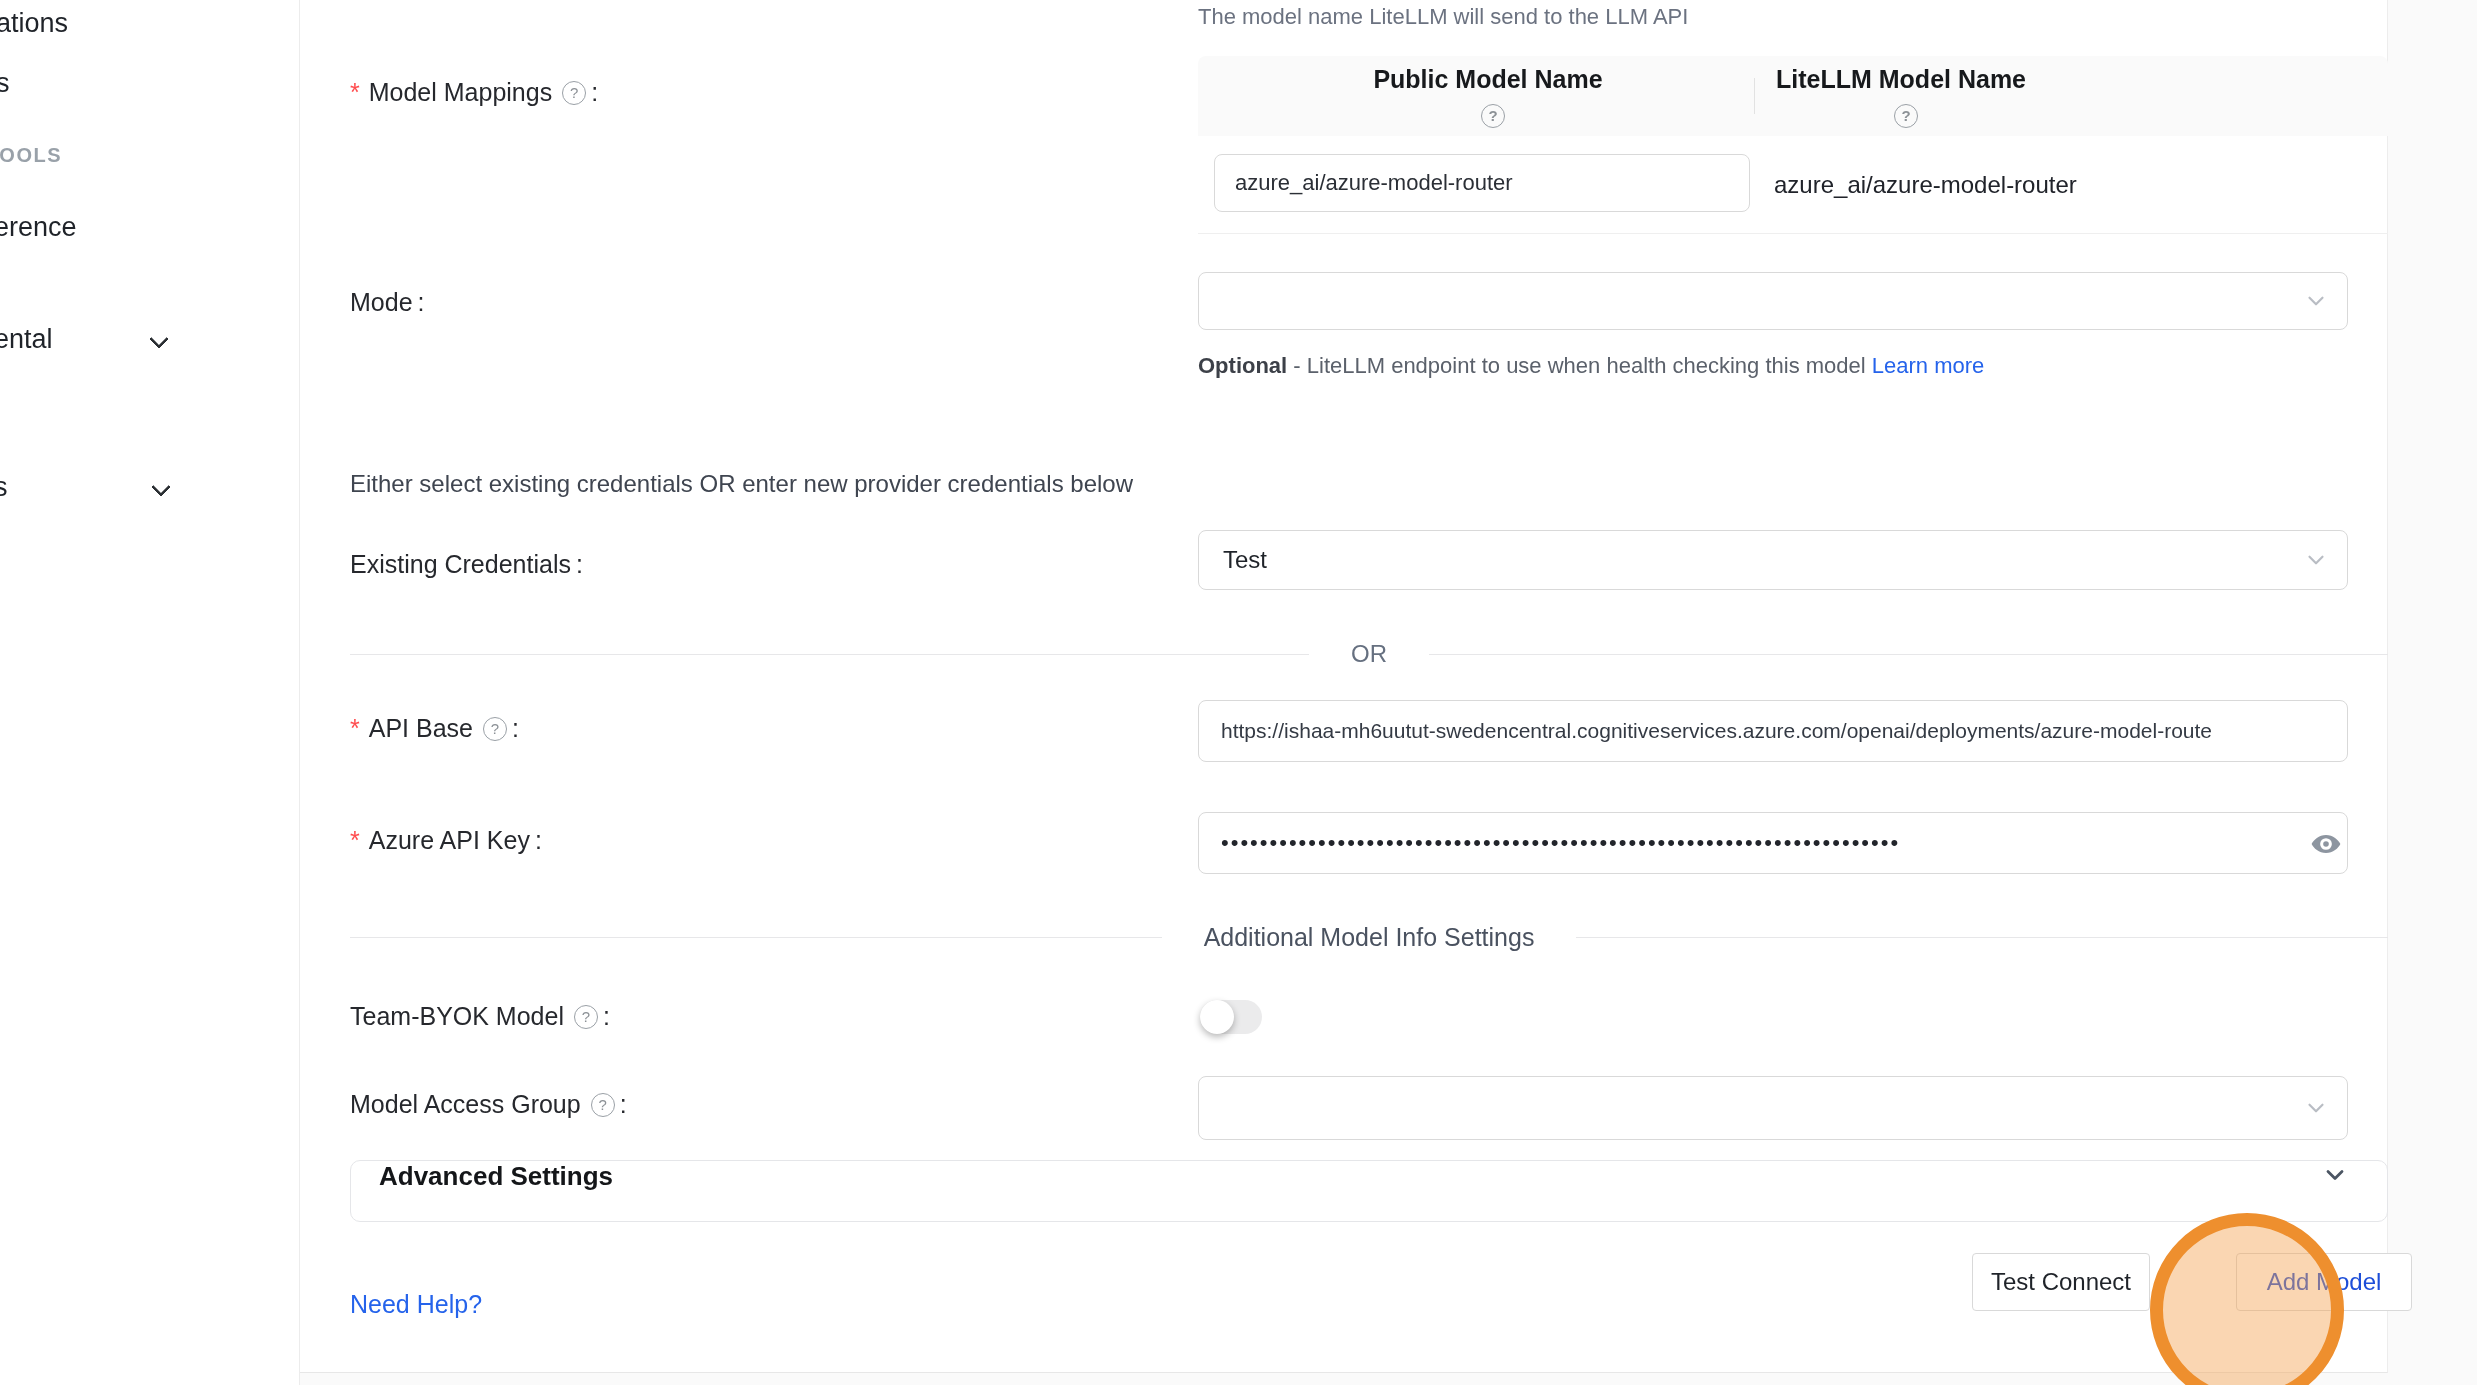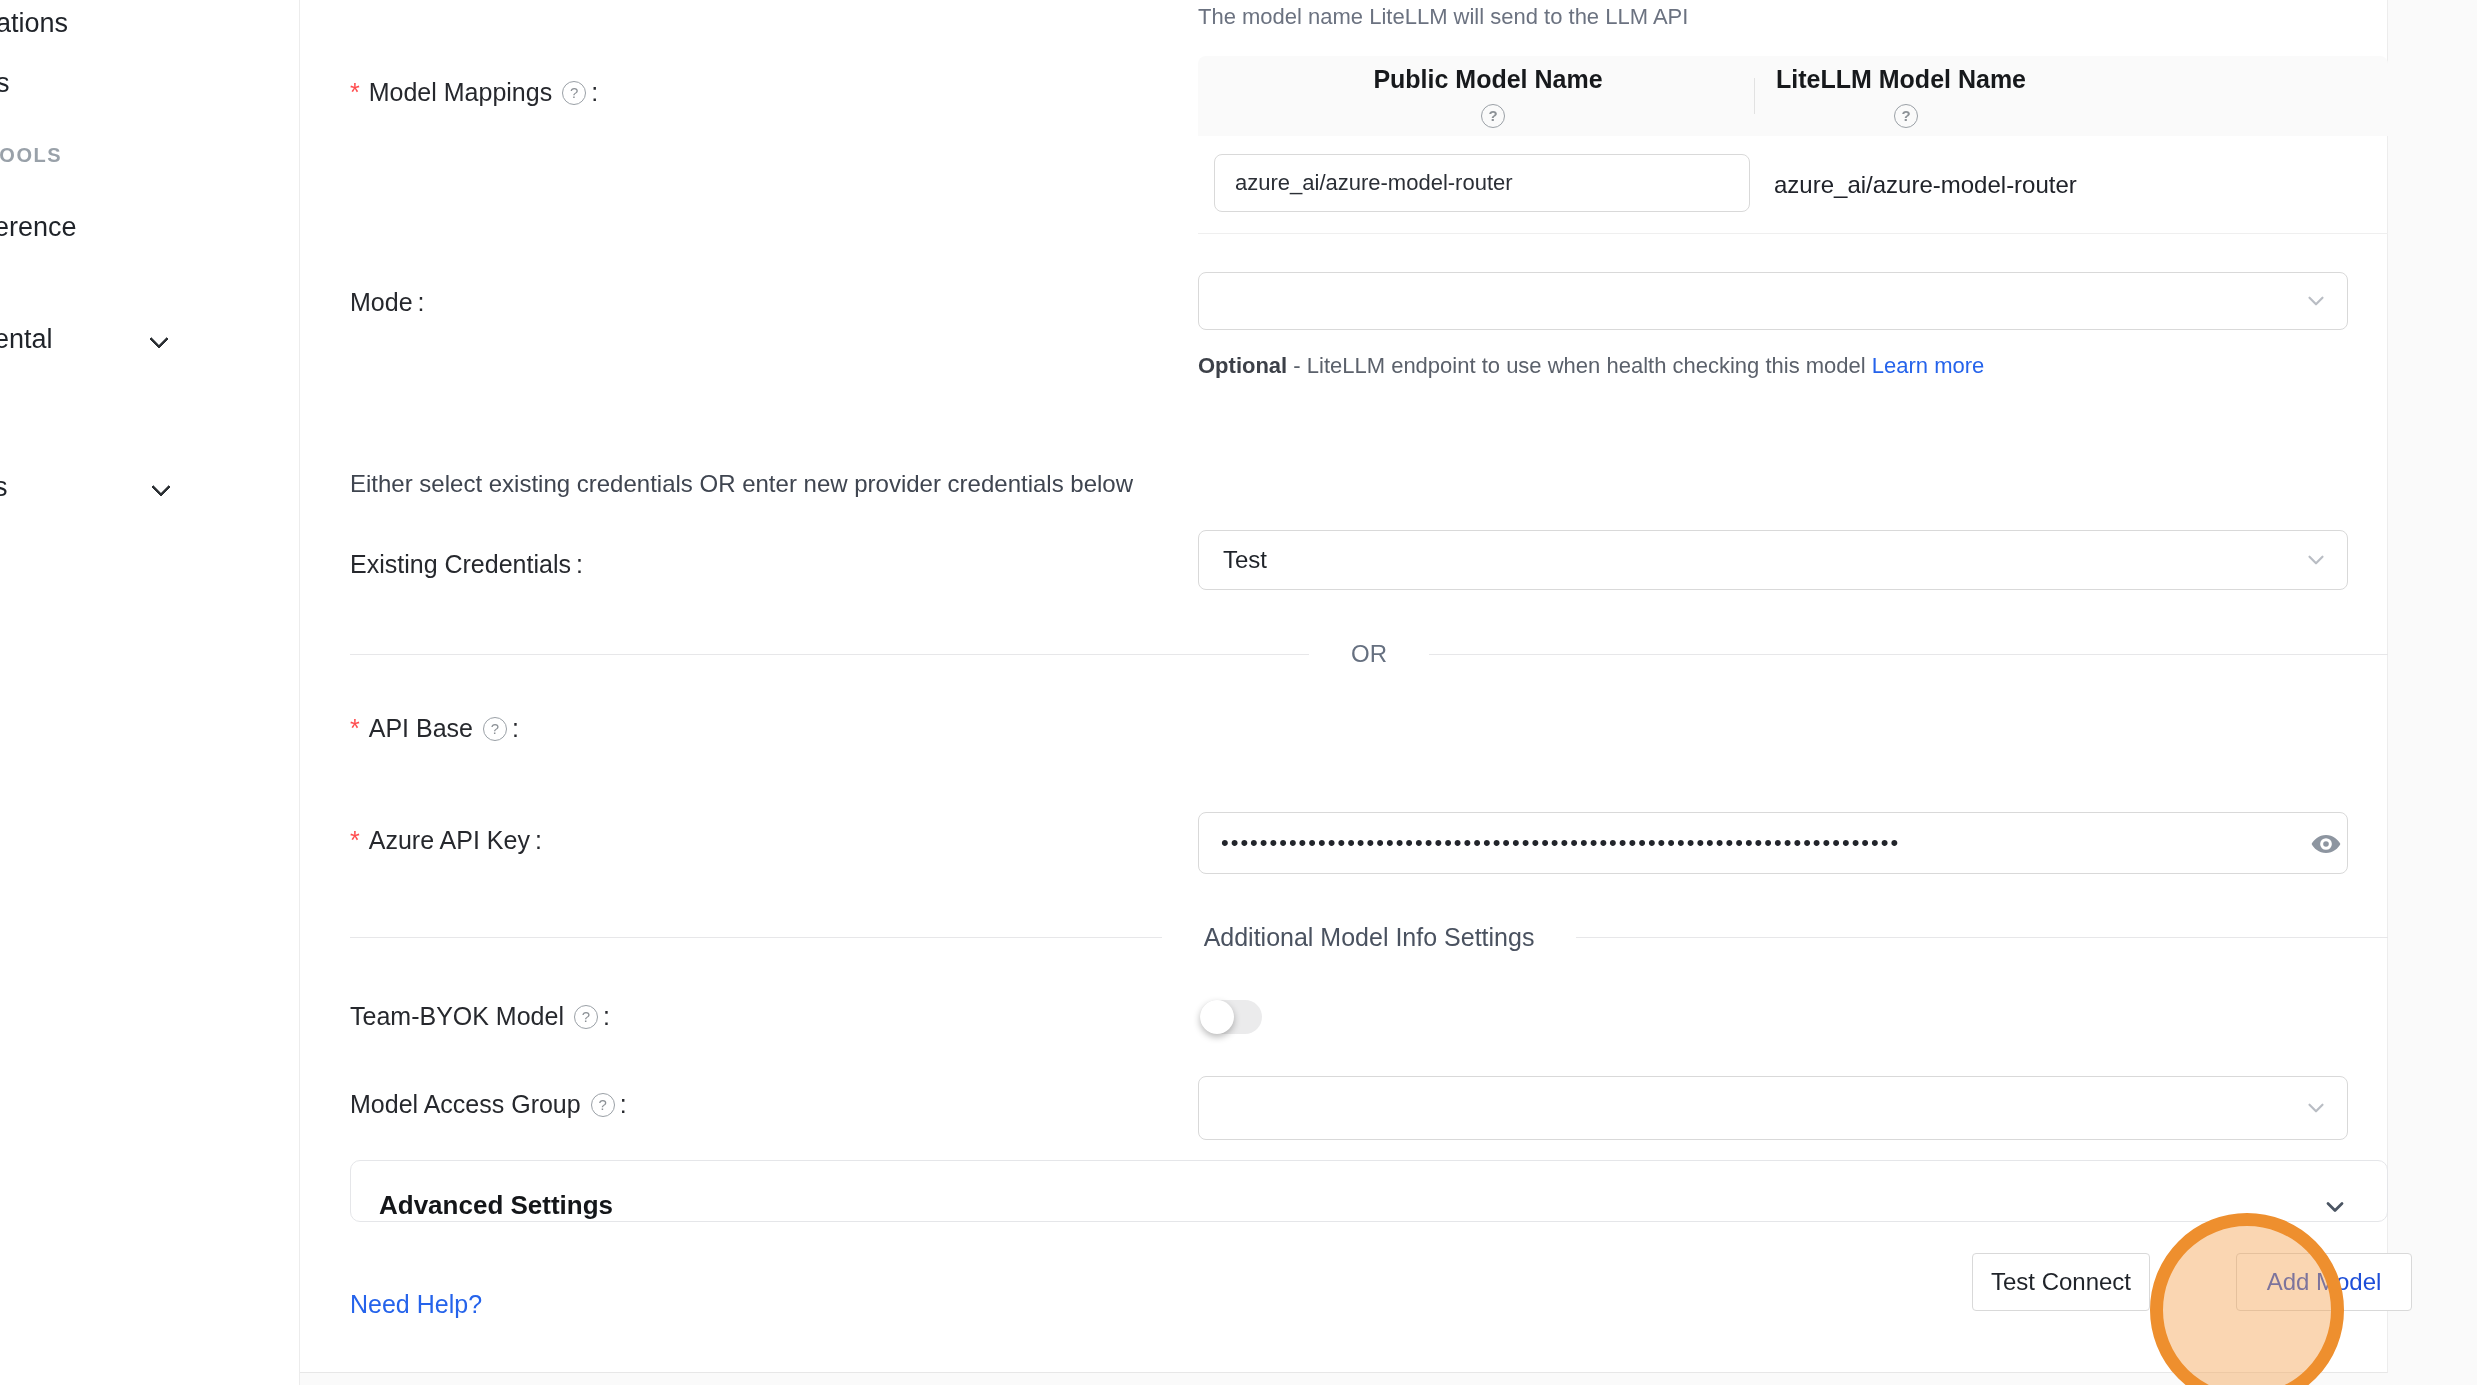--- a/index.html
+++ b/index.html
@@ -71,21 +71,21 @@
   
   .switch { position:absolute; left:900px; top:1000px; width:62px; height:34px; border-radius:17px;
             background:#ebebec; cursor:pointer; }
   .switch .knob { position:absolute; left:0px; top:0px; width:34px; height:34px; border-radius:50%;
                   background:#ffffff; box-shadow:0 3px 7px rgba(0,0,0,.28); }
 
   .placeholder-text { color:#c2c6cd; font-size:24px; white-space:nowrap; overflow:hidden; }
 
   .adv-panel { position:absolute; left:50px; top:1160px; width:2038px; height:62px;
                border:1px solid #e5e6e9; border-radius:10px; background:#fff; display:flex;
-               align-items:flex-end; padding:0 38px 0 28px; cursor:pointer; }
+               align-items:flex-start; padding:0 38px 0 28px; cursor:pointer; }
   .adv-title { font-size:26px; font-weight:700; color:#141619; flex:1; }
 
   .need-help { left:50px; top:1290px; font-size:25px; color:#2563eb; cursor:pointer; }
 
   .btn { position:absolute; top:1253px; height:58px; border:1px solid #d9d9d9; border-radius:4px;
          background:#fff; display:flex; align-items:center; justify-content:center; font-size:24px;
          cursor:pointer; font-family:"Liberation Sans", sans-serif; }
   .btn-test { left:1672px; width:178px; color:#1f2329; }
   .btn-add { left:1936px; width:176px; color:#1d4ed8; }
 
@@ -184,20 +184,21 @@
     <div class="divider" style="top:640px; height:28px;">
       <span class="divider-text">OR</span>
     </div>
 
     <div class="f-label" style="top:714px;">
       <span class="req">*</span>
       <span>API Base</span>
       <span class="help-ic">?</span>
       <span class="colon">:</span>
     </div>
+    <input class="text-input" style="top: 700px;" value="https://ishaa-mh6uutut-swedencentral.cognitiveservices.azure.com/openai/deployments/azure-model-route">
 
     <div class="f-label" style="top:826px;">
       <span class="req">*</span>
       <span>Azure API Key</span>
       <span class="colon">:</span>
     </div>
     <input class="text-input pwd-input" style="top: 812px;" value="••••••••••••••••••••••••••••••••••••••••••••••••••••••••••••••••••••••">
     <span class="eye-btn">
       <svg width="32" height="32" viewBox="0 0 24 24">
         <path d="M12 5.2C6.8 5.2 2.6 9 1.2 12c1.4 3 5.6 6.8 10.8 6.8S21.4 15 22.8 12C21.4 9 17.2 5.2 12 5.2zm0 11.2A4.4 4.4 0 1 1 12 7.6a4.4 4.4 0 0 1 0 8.8z" fill="#8d95a0"></path>

